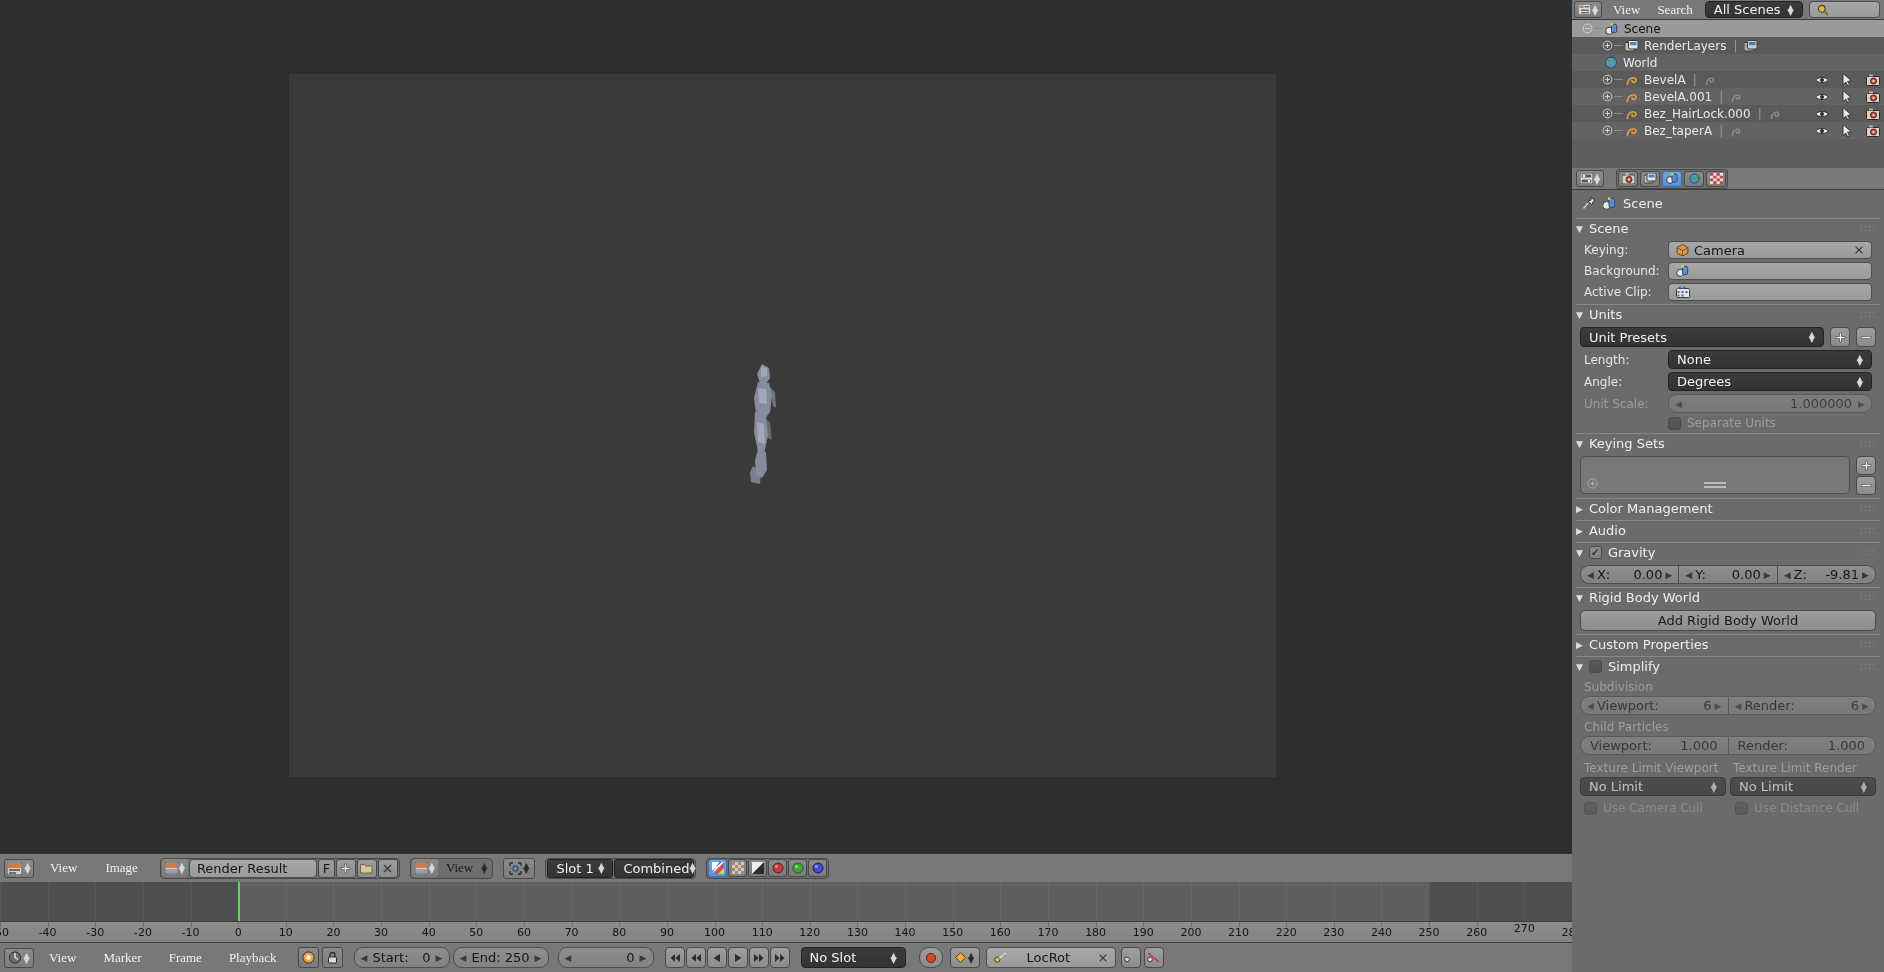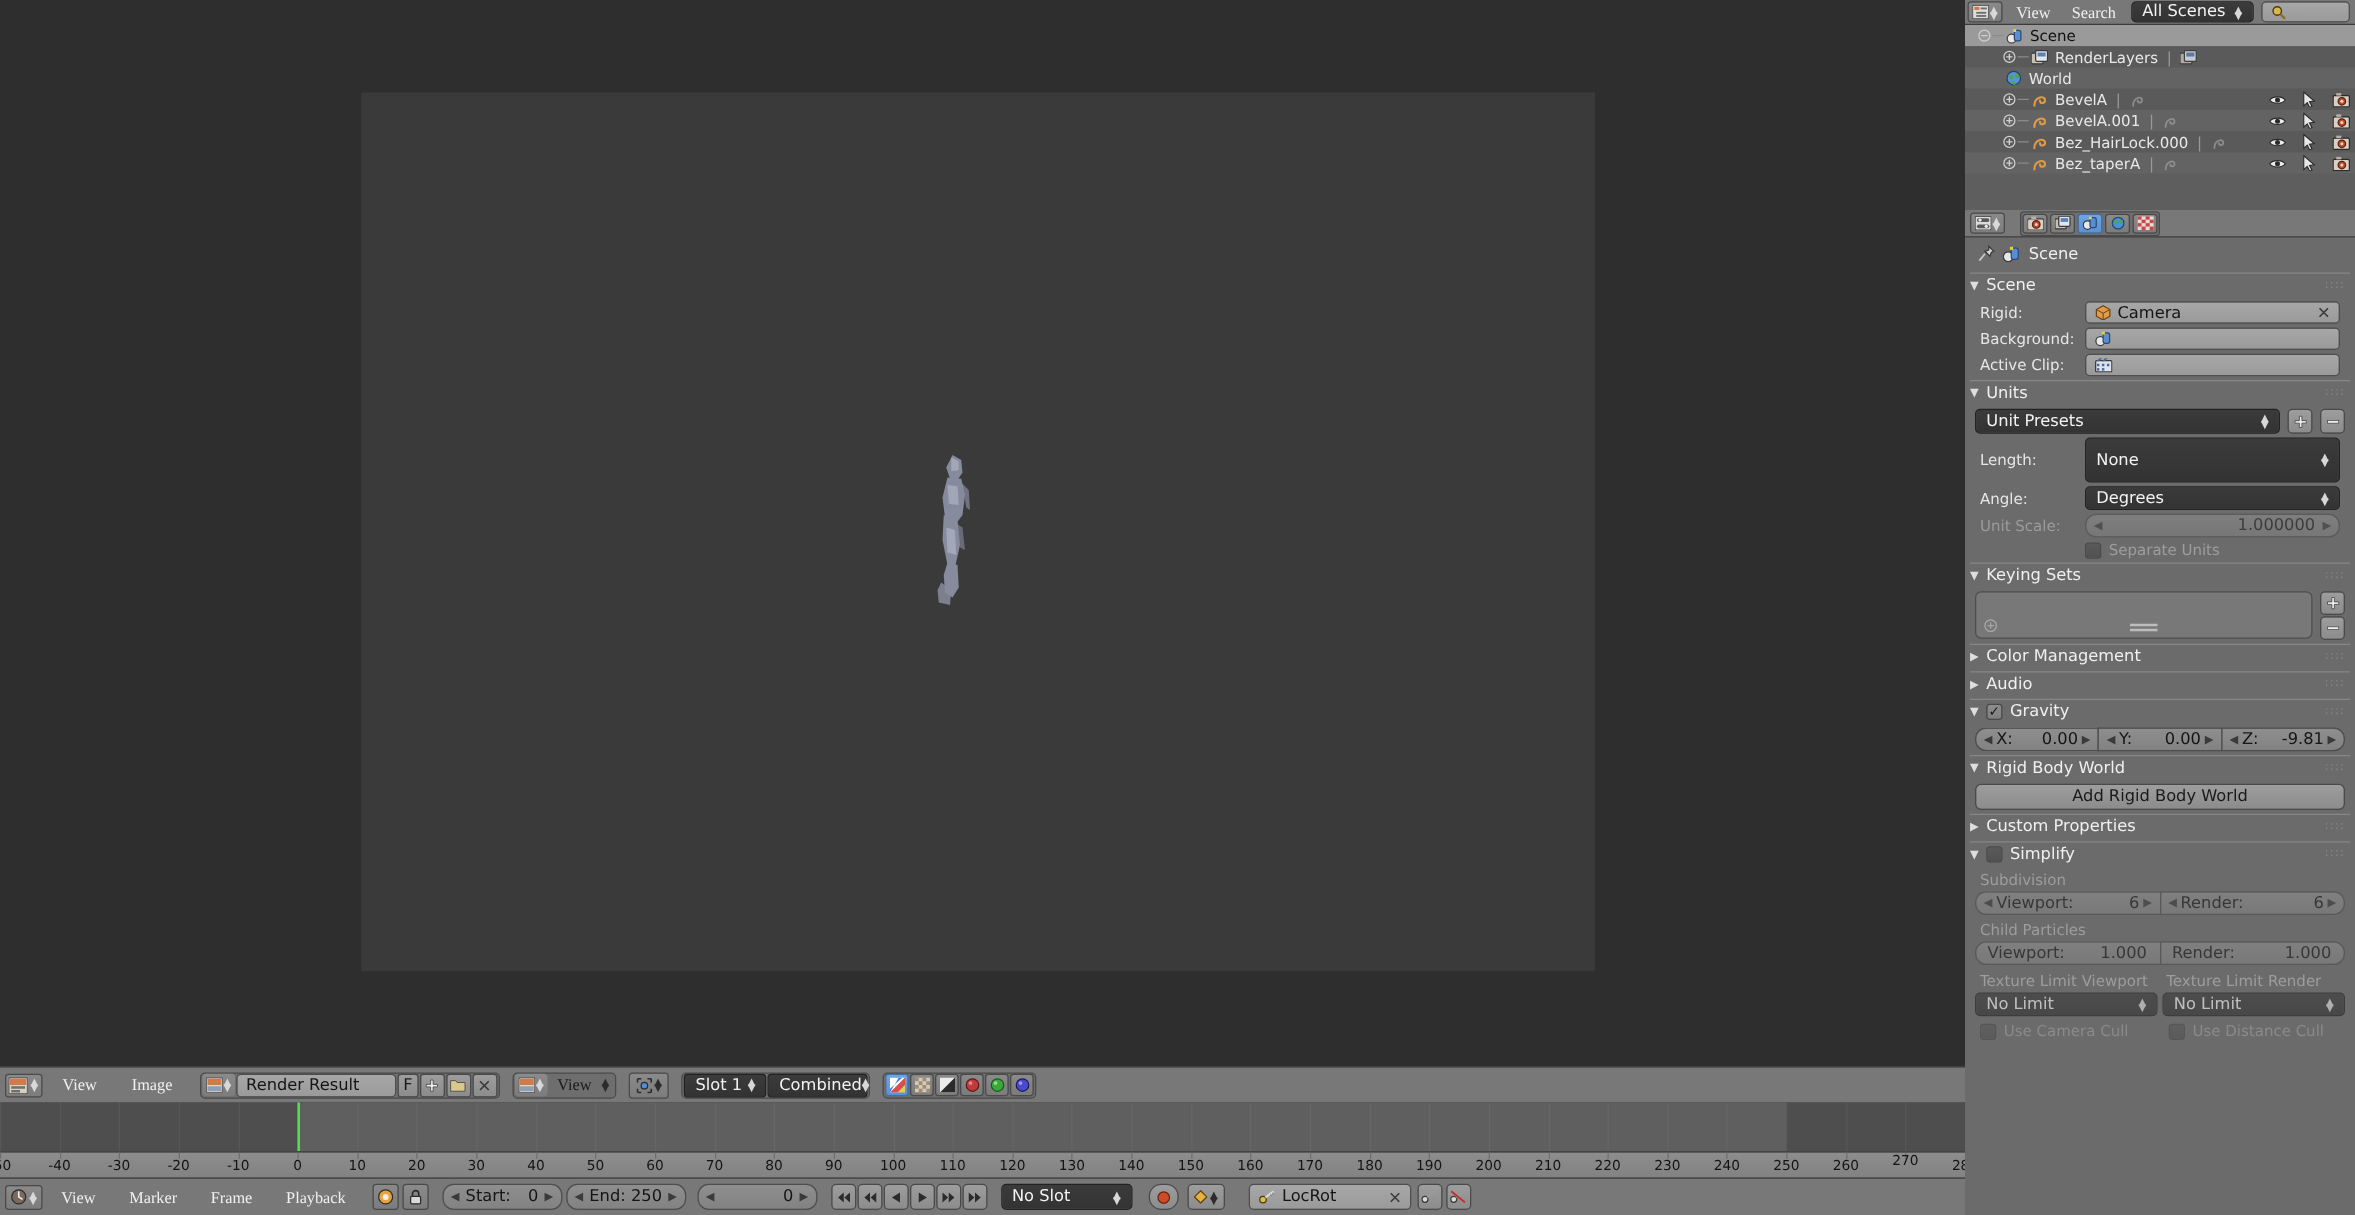--- a/index.html
+++ b/index.html
@@ -467,21 +467,21 @@
       <div class="btn" style="width:30px;height:21px;margin-left:4px">
         <svg width="11" height="11" viewBox="0 0 11 11">
             <path d="M5.5 0.6L10.4 5.5 5.5 10.4 0.6 5.5z" fill="#e8b13d" stroke="#5a4212"></path>
           </svg>
         <span class="updown-dark" style="margin-left:2px">
             <span>▲</span>
             <span>▼</span>
           </span>
       </div>
 
-      <div class="light-field" style="width:130px;height:21px;margin-left:16px;gap:5px">
+      <div class="light-field" style="width:130px;height:21px;margin-left:3px;gap:19px">
         <svg width="14" height="12" viewBox="0 0 14 12">
             <circle cx="3.4" cy="7.6" r="2.6" fill="#e0c04a" stroke="#4a3a10"></circle>
             <path d="M5.3 5.9L12 1.2" stroke="#d8d8d8" stroke-width="1.8"></path>
             <path d="M9.2 3.6l1.6 1.4M10.9 2.3l1.5 1.3" stroke="#8a8a8a" stroke-width="1.1"></path>
           </svg>
         <span>LocRot</span>
         <svg width="10" height="10" viewBox="0 0 10 10" style="margin-left:auto">
             <path d="M1.6 1.6l6.8 6.8M8.4 1.6l-6.8 6.8" stroke="#3a3a3a" stroke-width="1.3"></path>
           </svg>
       </div>
@@ -839,21 +839,21 @@
           </svg>
         <span>Scene</span>
       </div>
 
       <div class="sect-hdr">
         <span class="tri">▼</span>
         <span>Scene</span>
         <span class="grip">::::</span>
       </div>
       <div class="row">
-        <span class="lbl">Rigid:</span>
+        <span class="lbl">Keying:</span>
         <div class="light-field" style="flex:1;height:18px;gap:5px;margin-right:8px">
           <svg width="13" height="12" viewBox="0 0 13 12">
               <path d="M6.5 0.6l5.4 3v5.4l-5.4 3-5.4-3V3.6z" fill="#e09a4a" stroke="#6a4410"></path>
               <path d="M1.1 3.6l5.4 3 5.4-3M6.5 6.6v5.4" stroke="#6a4410" stroke-width=".8" fill="none"></path>
             </svg>
           <span>Camera</span>
           <svg width="10" height="10" viewBox="0 0 10 10" style="margin-left:auto">
               <path d="M1.6 1.6l6.8 6.8M8.4 1.6l-6.8 6.8" stroke="#3a3a3a" stroke-width="1.3"></path>
             </svg>
         </div>
@@ -906,21 +906,21 @@
             </svg>
         </div>
         <div class="btn" style="width:20px;height:20px">
           <svg width="11" height="11" viewBox="0 0 11 11">
               <rect x="1" y="4.5" width="9" height="2" fill="#efefef" stroke="#3a3a3a" stroke-width=".5"></rect>
             </svg>
         </div>
       </div>
       <div class="row">
         <span class="lbl">Length:</span>
-        <div class="dark-field" style="flex:1;height:36px;margin-right:8px">
+        <div class="dark-field" style="flex:1;height:19px;margin-right:8px">
           <span>None</span>
           <span class="updown">
               <span>▲</span>
               <span>▼</span>
             </span>
         </div>
       </div>
       <div class="row">
         <span class="lbl">Angle:</span>
         <div class="dark-field" style="flex:1;height:19px;margin-right:8px">

